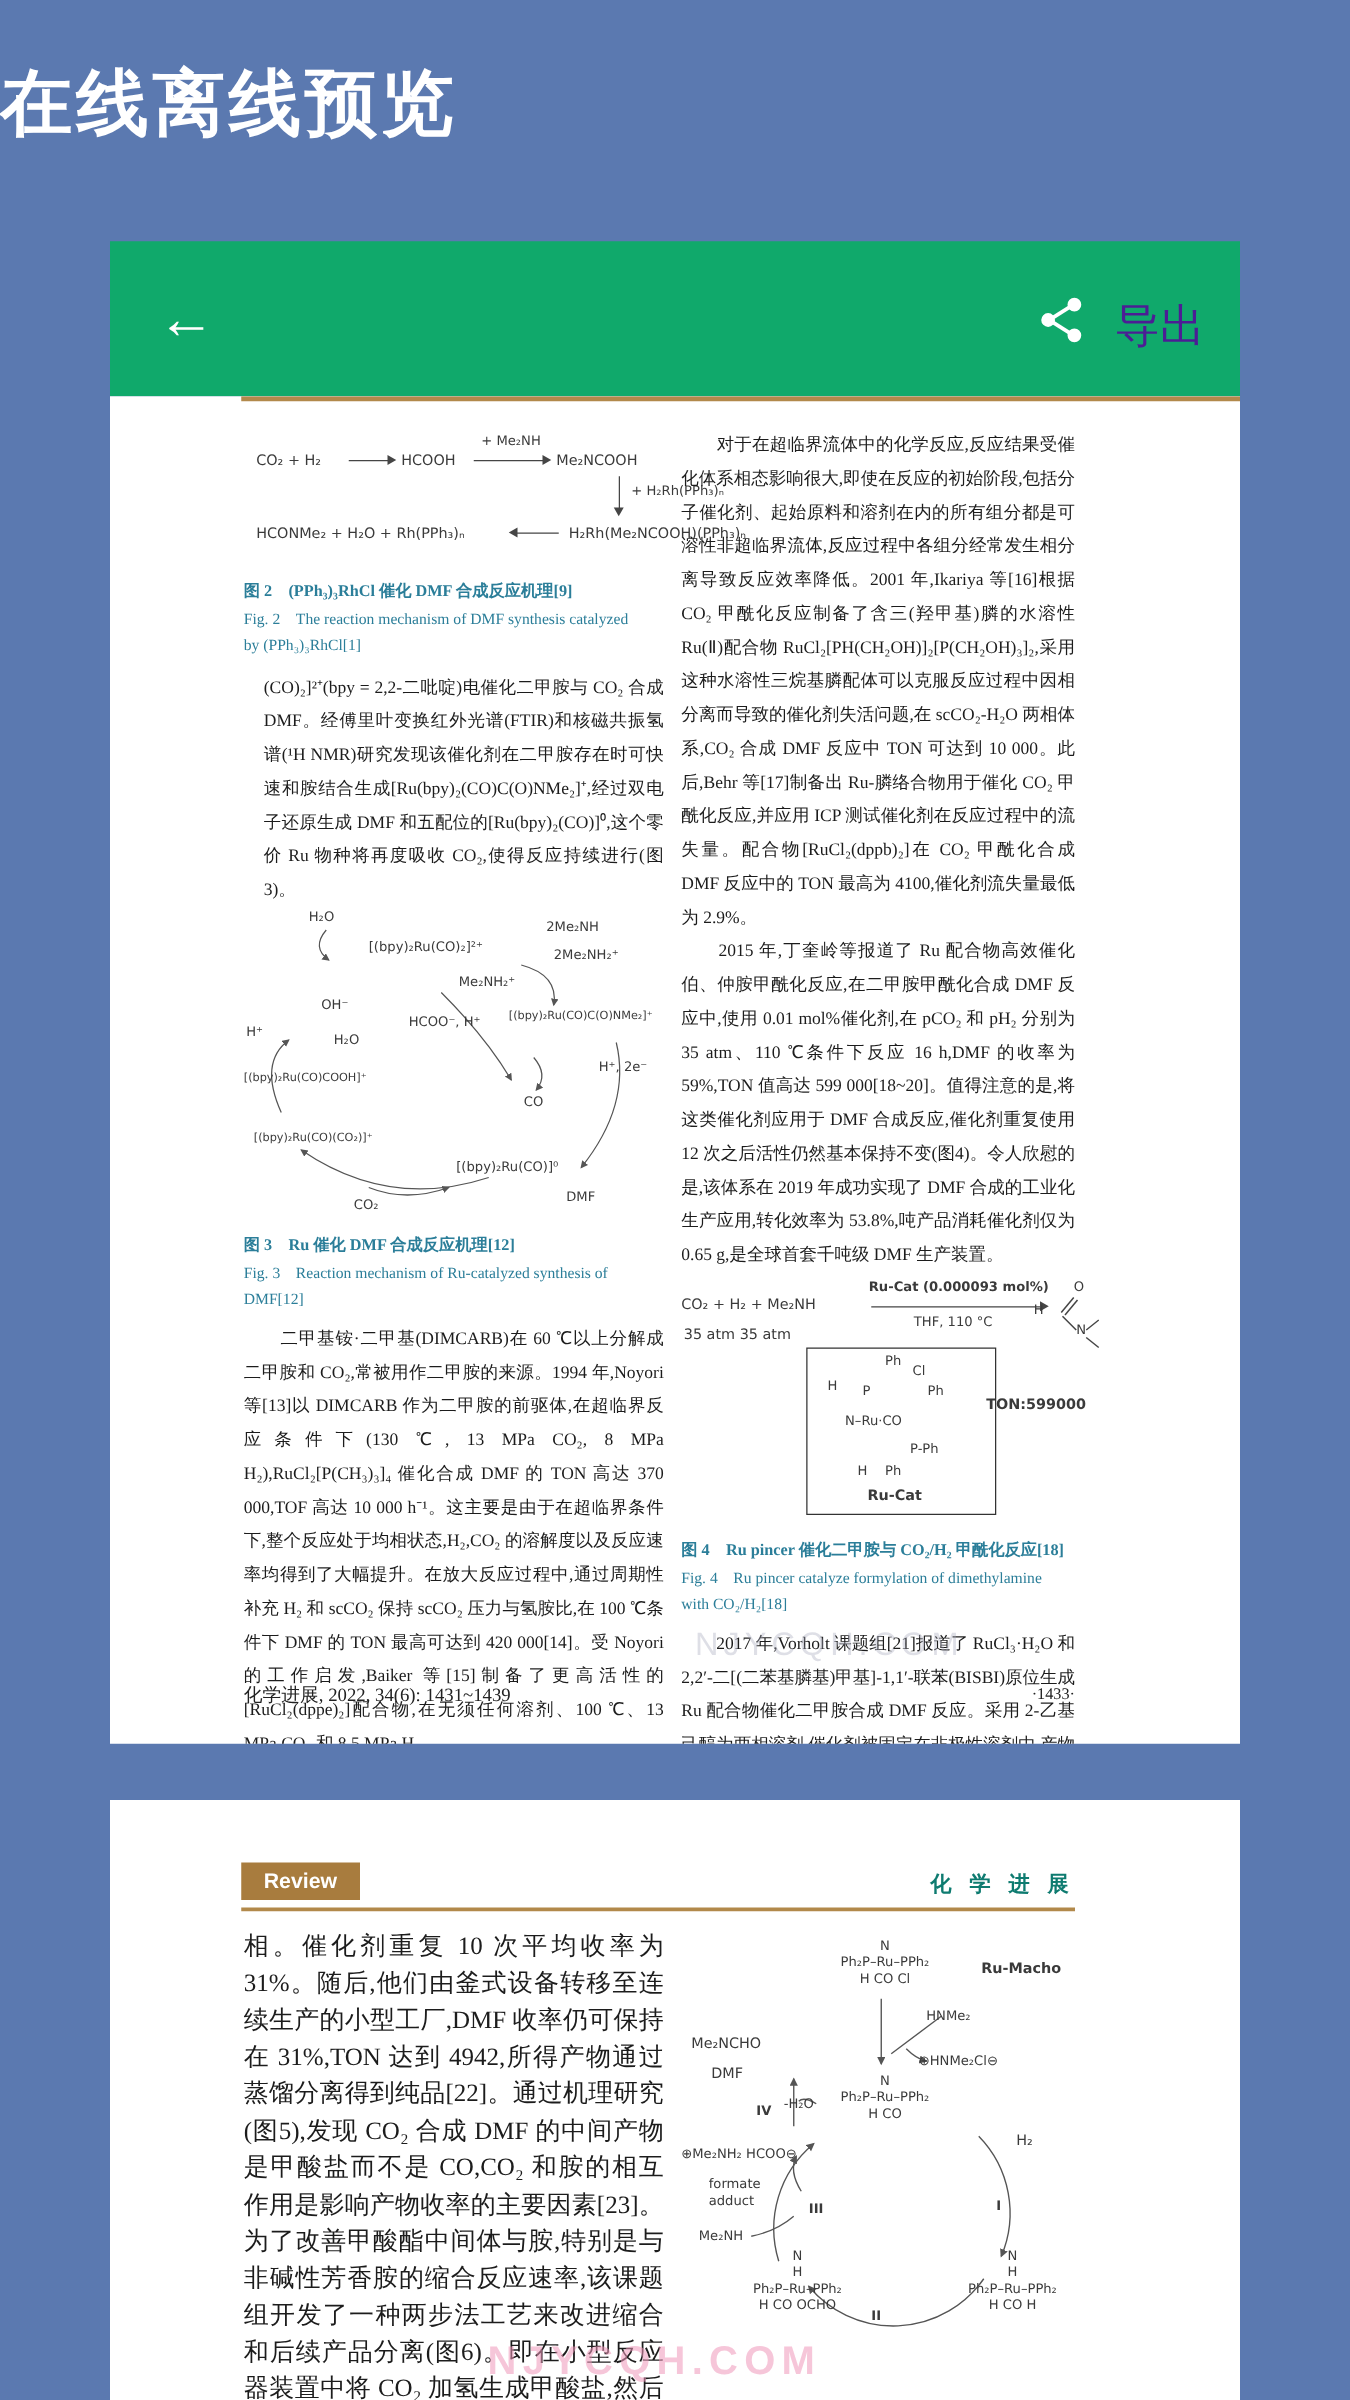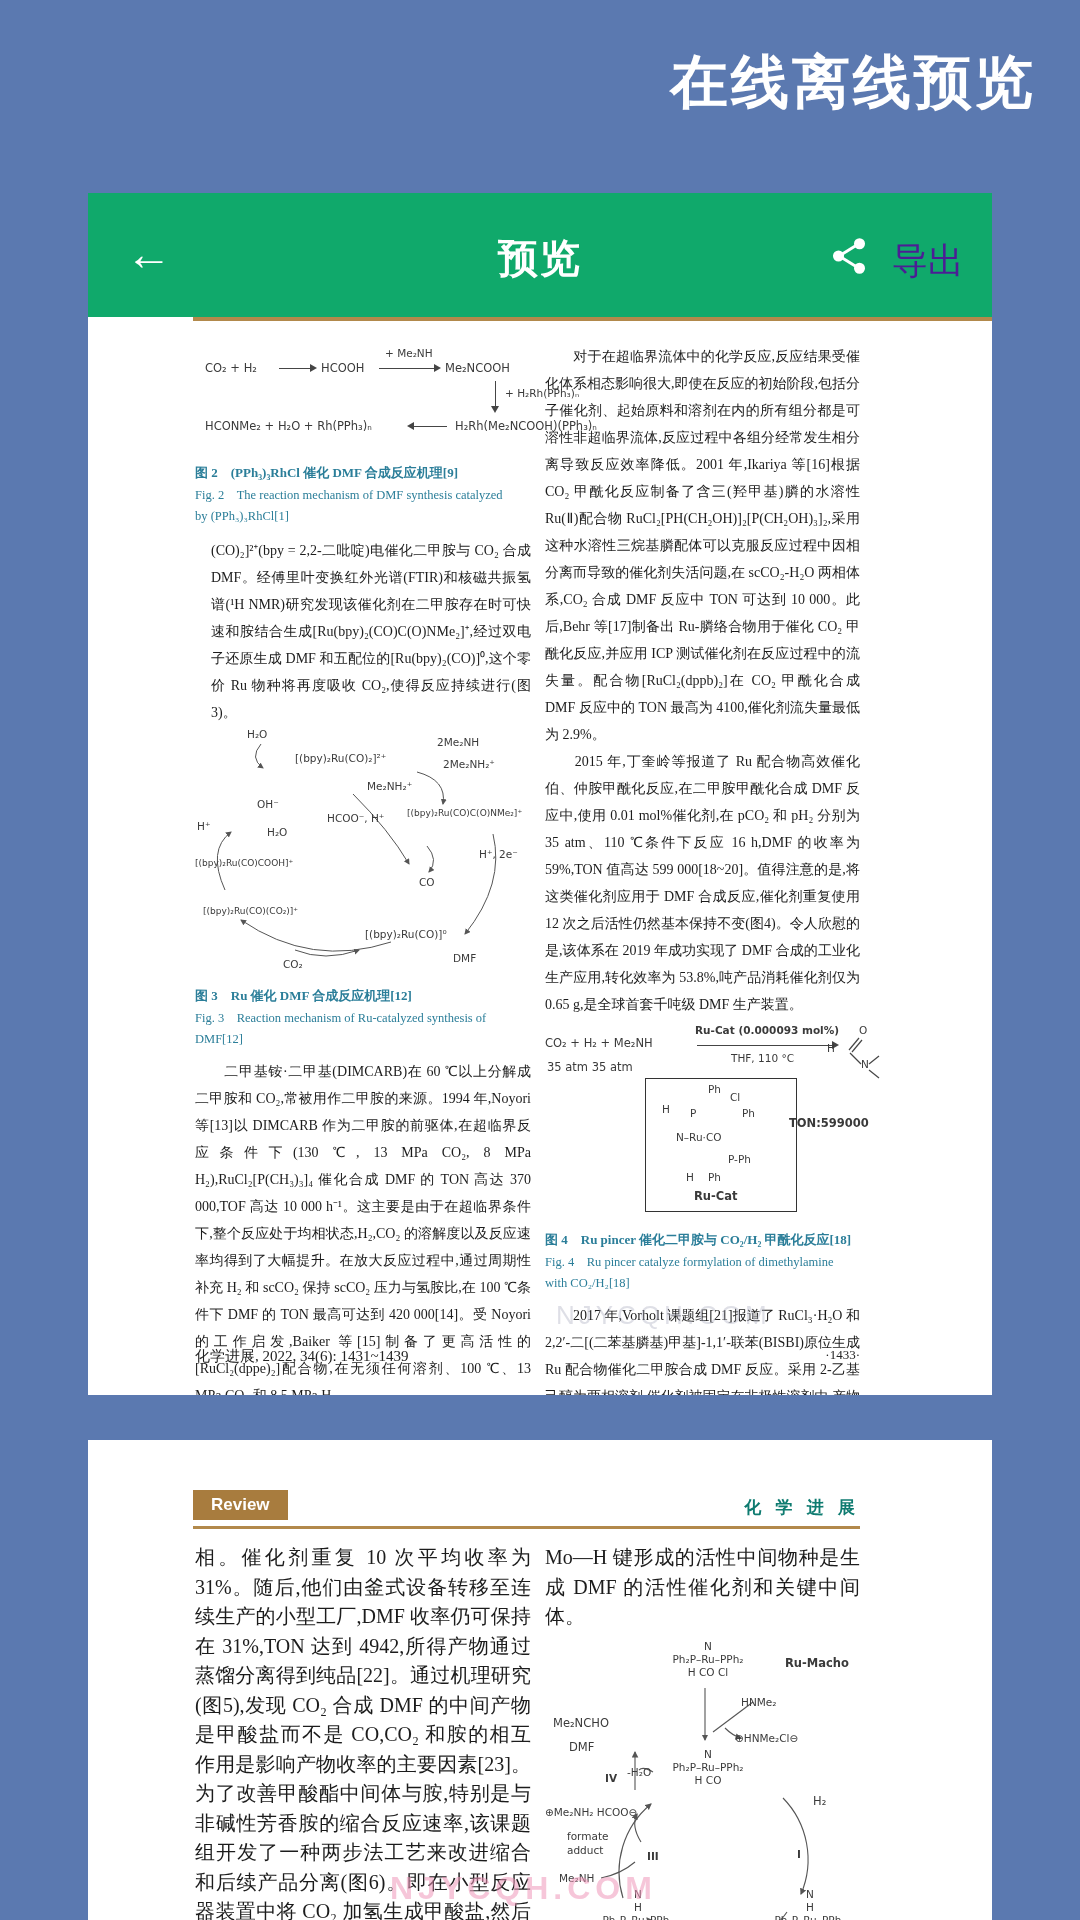--- a/index.html
+++ b/index.html
@@ -1,17 +1,17 @@
 <!DOCTYPE html>
 <html><head>
 <meta charset="utf-8">
 <style>
   html,body{margin:0;padding:0}
   body{width:1080px;height:1920px;overflow:hidden;background:#5b79b0;font-family:"Liberation Sans",sans-serif}
-  .hero{position:absolute;top:44px;left:0;width:1036px;text-align:right;color:#fff;font-size:58px;font-weight:bold;letter-spacing:3px}
+  .hero{position:absolute;top:44px;left:0;width:1036px;text-align:left;color:#fff;font-size:58px;font-weight:bold;letter-spacing:3px}
   .card{position:absolute;left:88px;top:193px;width:904px}
   .appbar{height:124px;background:#10a96b;position:relative}
   .back{position:absolute;left:38px;top:34px;font-size:46px;color:#fff;font-weight:bold;cursor:pointer}
   .bar-title{position:absolute;left:0;right:0;top:38px;text-align:center;color:#fff;font-size:40px;font-weight:bold;letter-spacing:2px}
   .share{position:absolute;left:740px;top:42px;cursor:pointer}
   .export{position:absolute;left:804px;top:44px;color:#4c1d95;font-size:36px;cursor:pointer}
   .page{background:#fff;position:relative;overflow:hidden;font-family:"Liberation Serif",serif;color:#232323}
   .page1{height:1078px}
   .page2{height:480px;margin-top:45px}
   .toprule{position:absolute;left:105px;top:0;width:799px;height:4px;background:#b2894b}
@@ -49,21 +49,20 @@
 </style>
 </head>
 <body>
 
 <div>
   <div class="hero">在线离线预览</div>
 
   <div class="card">
     <div class="appbar">
       <span class="back">←</span>
-      <span class="bar-title">预览</span>
       <span class="share">
         <svg width="42" height="42" viewBox="0 0 24 24">
           <g stroke="#fff" stroke-width="1.7" fill="#fff">
             <circle cx="18" cy="5" r="2.3"></circle>
               <circle cx="6" cy="12" r="2.3"></circle>
               <circle cx="18" cy="19" r="2.3"></circle>
             <line x1="8.2" y1="10.9" x2="15.8" y2="6.1"></line>
               <line x1="8.2" y1="13.1" x2="15.8" y2="17.9"></line>
           </g>
         </svg>
@@ -194,21 +193,20 @@
       <div class="jname">化 学 进 展</div>
       <div class="hrule2"></div>
 
       <div class="colL2">
         <p class="para" style="margin:0">相。催化剂重复 10 次平均收率为 31%。随后,他们由釜式设备转移至连续生产的小型工厂,DMF 收率仍可保持在 31%,TON 达到 4942,所得产物通过蒸馏分离得到纯品[22]。通过机理研究(图5),发现 CO₂ 合成 DMF 的中间产物是甲酸盐而不是 CO,CO₂ 和胺的相互作用是影响产物收率的主要因素[23]。为了改善甲酸酯中间体与胺,特别是与非碱性芳香胺的缩合反应速率,该课题组开发了一种两步法工艺来改进缩合和后续产品分离(图6)。即在小型反应器装置中将 CO₂ 加氢生成甲酸盐,然后在蒸馏纯化过程中与胺缩合。新一代甲酰胺合成工艺可快速形成甲酸盐,进一步选择性缩合生成所需的甲酸铵[24]。</p>
         <div class="heading">2.1.2　非贵金属催化体系</div>
 
       </div>
 
       <div class="colR2">
-        <p class="para" style="margin:0">Mo—H 键形成的活性中间物种是生成 DMF 的活性催化剂和关键中间体。</p>
 
         <div class="cycle fig">
           <svg class="decor" width="315" height="312" viewBox="0 0 315 312">
             <defs>
                 <marker id="ah2" markerWidth="7" markerHeight="7" refX="5" refY="3" orient="auto">
                   <path d="M0,0L6,3L0,6z" fill="#555"></path>
                 </marker>
               </defs>
             <g stroke="#555" fill="none" stroke-width="1.1">
               <path d="M160,48 L160,100" marker-end="url(#ah2)"></path>

